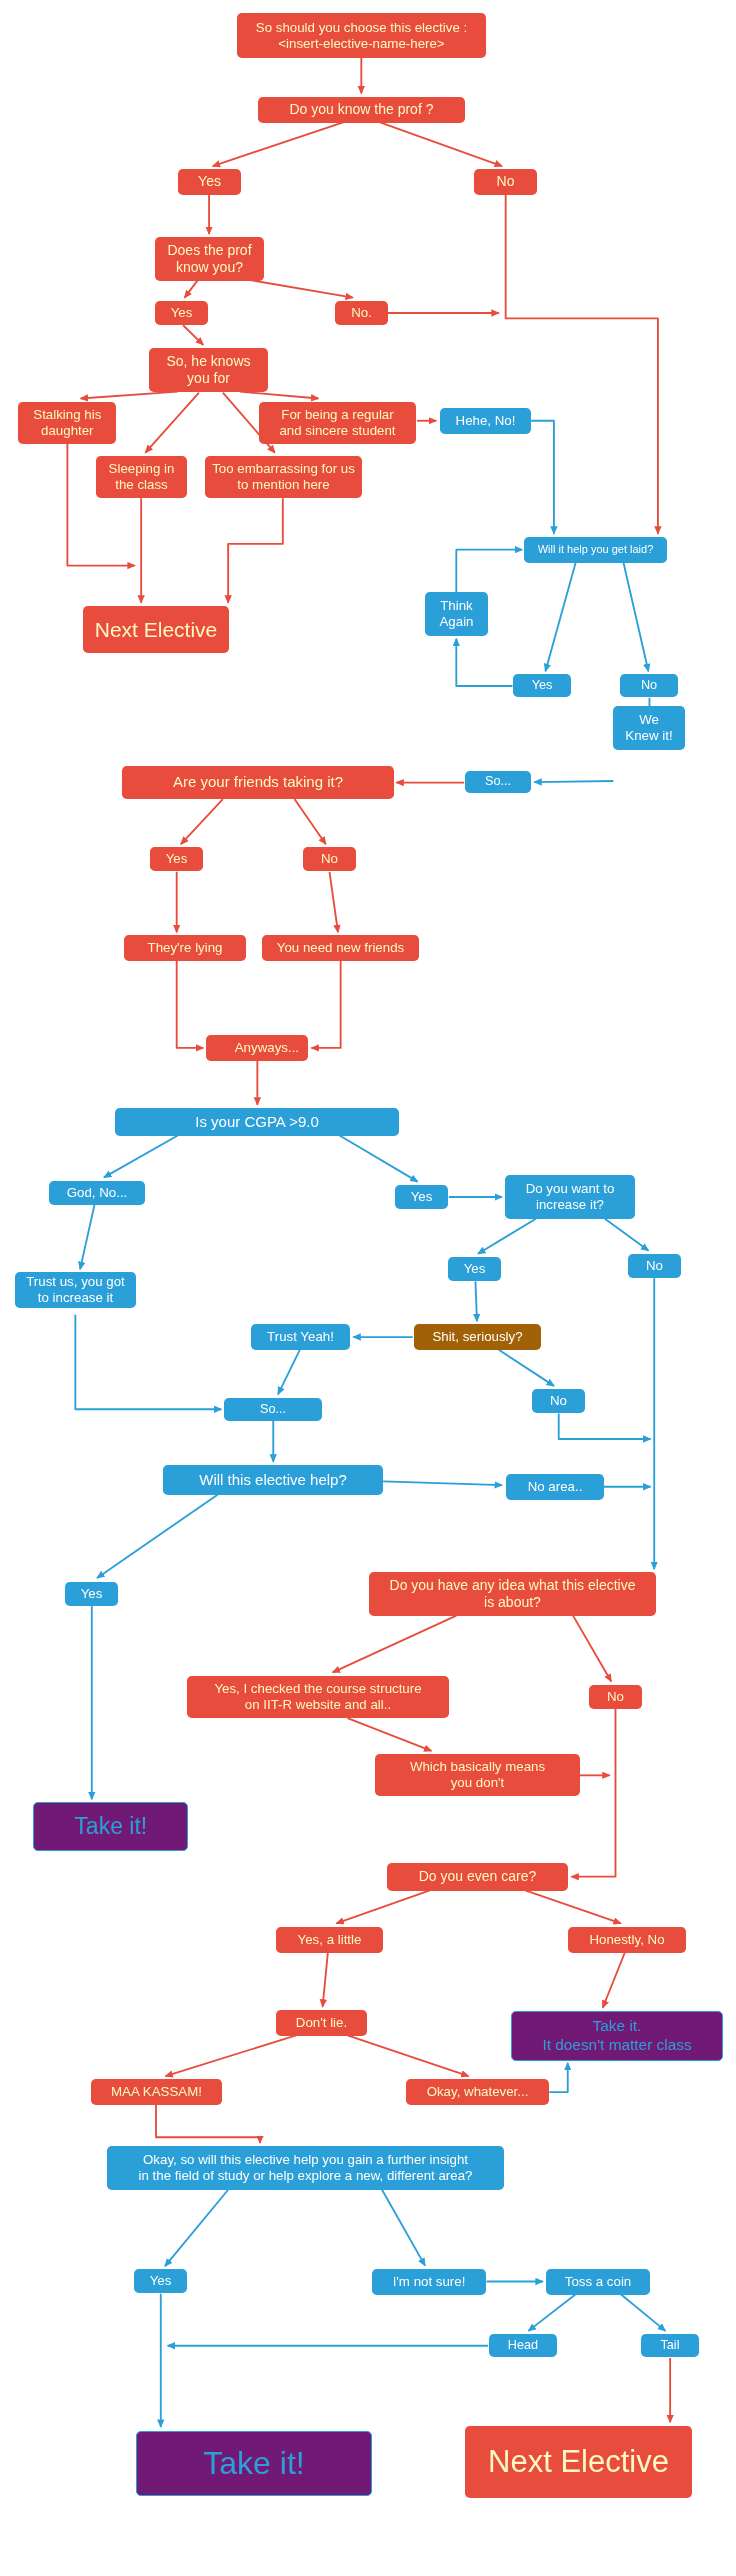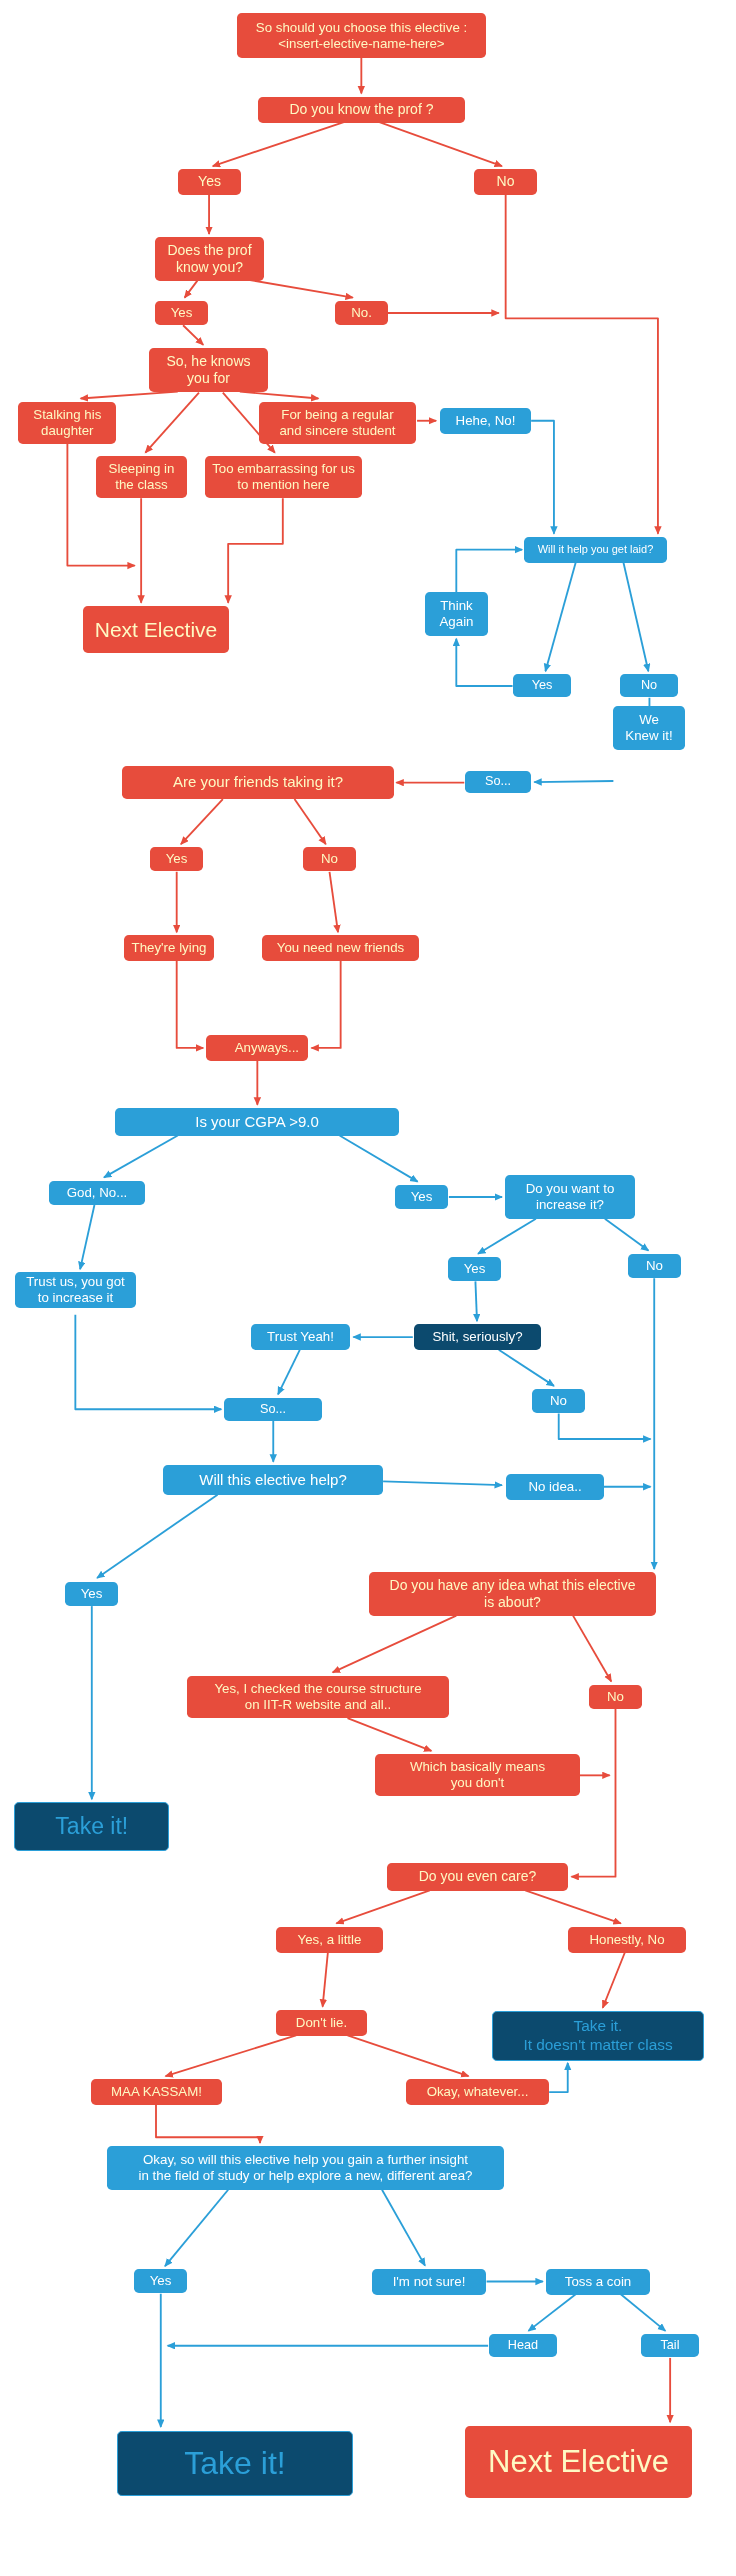--- a/index.html
+++ b/index.html
@@ -8,21 +8,21 @@
     font-family:"Liberation Sans",sans-serif;overflow:hidden;
   }
   #edges{position:absolute;left:0;top:0;z-index:0;}
   .node{
     position:absolute;z-index:1;display:flex;align-items:center;justify-content:center;
     text-align:center;white-space:pre-line;border-radius:4.8px;box-sizing:border-box;
     line-height:1.22;padding:1.1px 4.2px;font-weight:400;
   }
   .node.red{color:#fef9c3;}
   .node.blue{color:#ffffff;}
-  .node.outline{background:#0c4a6e;border:1.6px solid;}
+  .node.outline{background:#701a75;border:1.6px solid;margin-left:19px;}
 </style>
 </head>
 <body>
 
 <div id="canvas">
   <svg id="edges" width="737" height="2576" viewBox="0 0 1389 4855">
     <defs>
       <marker id="arrow-red" markerUnits="userSpaceOnUse" markerWidth="18" markerHeight="16" refX="14" refY="7" orient="auto">
         <path d="M0,0 L16,7 L0,14 z" fill="#e74c3c"></path>
       </marker>
@@ -127,38 +127,38 @@
     <div class="node blue" style="left: 425px; top: 592px; width: 63px; height: 44px; font-size: 13.3px; background: rgb(43, 159, 216);">Think
 Again</div>
     <div class="node blue" style="left: 513px; top: 674px; width: 58px; height: 23px; font-size: 12.7px; background: rgb(43, 159, 216);">Yes</div>
     <div class="node blue" style="left: 620px; top: 674px; width: 58px; height: 23px; font-size: 12.7px; background: rgb(43, 159, 216);">No</div>
     <div class="node blue" style="left: 613px; top: 706px; width: 72px; height: 44px; font-size: 13.3px; background: rgb(43, 159, 216);">We
 Knew it!</div>
     <div class="node blue" style="left: 465px; top: 771px; width: 66px; height: 22px; font-size: 12.7px; background: rgb(43, 159, 216);">So...</div>
     <div class="node red" style="left: 122px; top: 766px; width: 272px; height: 33px; font-size: 15px; background: rgb(231, 76, 60);">Are your friends taking it?</div>
     <div class="node red" style="left: 150px; top: 847px; width: 53px; height: 24.4px; font-size: 13.3px; background: rgb(231, 76, 60);">Yes</div>
     <div class="node red" style="left: 303px; top: 847px; width: 53px; height: 24.4px; font-size: 13.3px; background: rgb(231, 76, 60);">No</div>
-    <div class="node red" style="left: 124px; top: 935px; width: 90px; height: 25.5px; font-size: 13.3px; background: rgb(231, 76, 60);">They're lying</div>
+    <div class="node red" style="left: 124px; top: 935px; width: 122px; height: 25.5px; font-size: 13.3px; background: rgb(231, 76, 60);">They're lying</div>
     <div class="node red" style="left: 262px; top: 935px; width: 157px; height: 25.5px; font-size: 13.3px; background: rgb(231, 76, 60);">You need new friends</div>
     <div class="node red" style="left: 206px; top: 1035px; width: 102px; height: 25.5px; font-size: 13.3px; background: rgb(231, 76, 60); padding-left: 24px;">Anyways...</div>
     <div class="node blue" style="left: 115px; top: 1108px; width: 284px; height: 28px; font-size: 15px; background: rgb(43, 159, 216);">Is your CGPA &gt;9.0</div>
     <div class="node blue" style="left: 49px; top: 1181px; width: 96px; height: 24.4px; font-size: 13.3px; background: rgb(43, 159, 216);">God, No...</div>
     <div class="node blue" style="left: 395px; top: 1185px; width: 53px; height: 24.4px; font-size: 13.3px; background: rgb(43, 159, 216);">Yes</div>
     <div class="node blue" style="left: 505px; top: 1175px; width: 130px; height: 44px; font-size: 13.3px; background: rgb(43, 159, 216);">Do you want to
 increase it?</div>
     <div class="node blue" style="left: 15px; top: 1272px; width: 121px; height: 36px; font-size: 13.3px; background: rgb(43, 159, 216);">Trust us, you got
 to increase it</div>
     <div class="node blue" style="left: 448px; top: 1257px; width: 53px; height: 24.4px; font-size: 13.3px; background: rgb(43, 159, 216);">Yes</div>
     <div class="node blue" style="left: 628px; top: 1254px; width: 53px; height: 24.4px; font-size: 13.3px; background: rgb(43, 159, 216);">No</div>
     <div class="node blue" style="left: 251px; top: 1324px; width: 99px; height: 25.5px; font-size: 13.3px; background: rgb(43, 159, 216);">Trust Yeah!</div>
-    <div class="node blue" style="left: 414px; top: 1324px; width: 127px; height: 25.5px; font-size: 13.3px; background: #0c4a6e;">Shit, seriously?</div>
+    <div class="node blue" style="left: 414px; top: 1324px; width: 127px; height: 25.5px; font-size: 13.3px; background: #a16207;">Shit, seriously?</div>
     <div class="node blue" style="left: 532px; top: 1389px; width: 53px; height: 24.4px; font-size: 13.3px; background: rgb(43, 159, 216);">No</div>
     <div class="node blue" style="left: 224px; top: 1398px; width: 98px; height: 23px; font-size: 12.7px; background: rgb(43, 159, 216);">So...</div>
     <div class="node blue" style="left: 163px; top: 1465px; width: 220px; height: 30px; font-size: 15px; background: rgb(43, 159, 216);">Will this elective help?</div>
-    <div class="node blue" style="left: 506px; top: 1474px; width: 98px; height: 25.5px; font-size: 13.3px; background: rgb(43, 159, 216);">No idea..</div>
+    <div class="node blue" style="left: 506px; top: 1474px; width: 98px; height: 25.5px; font-size: 13.3px; background: rgb(43, 159, 216);">No area..</div>
     <div class="node blue" style="left: 65px; top: 1582px; width: 53px; height: 24.4px; font-size: 13.3px; background: rgb(43, 159, 216);">Yes</div>
     <div class="node red" style="left: 187px; top: 1676px; width: 262px; height: 42px; font-size: 13.3px; background: rgb(231, 76, 60);">Yes, I checked the course structure
 on IIT-R website and all..</div>
     <div class="node red" style="left: 369px; top: 1572px; width: 287px; height: 44px; font-size: 14px; background: rgb(231, 76, 60);">Do you have any idea what this elective
 is about?</div>
     <div class="node red" style="left: 589px; top: 1685px; width: 53px; height: 24.4px; font-size: 13.3px; background: rgb(231, 76, 60);">No</div>
     <div class="node red" style="left: 375px; top: 1754px; width: 205px; height: 42px; font-size: 13.3px; background: rgb(231, 76, 60);">Which basically means
 you don't</div>
     <div class="node outline" style="left: 14.3px; top: 1802px; width: 155px; height: 49px; font-size: 23px; color: rgb(43, 159, 216); border-color: rgb(43, 159, 216);">Take it!</div>
     <div class="node red" style="left: 387px; top: 1863px; width: 181px; height: 28px; font-size: 14px; background: rgb(231, 76, 60);">Do you even care?</div>

